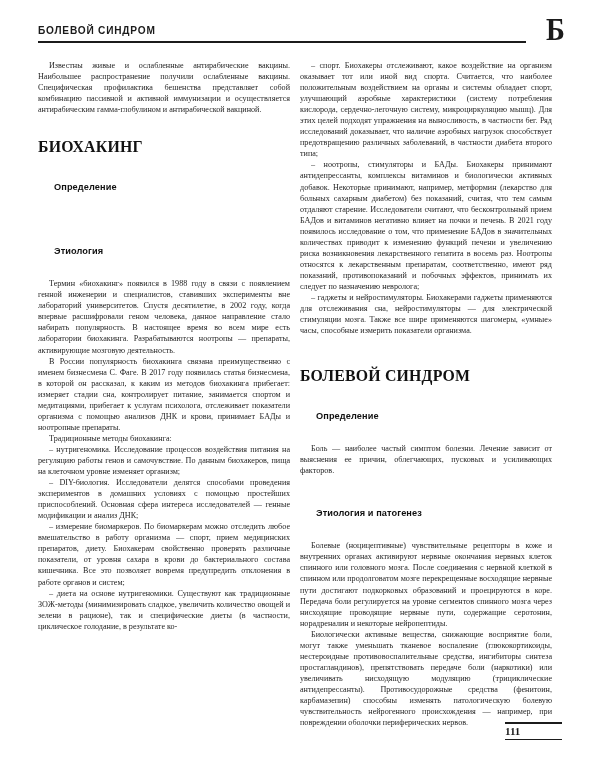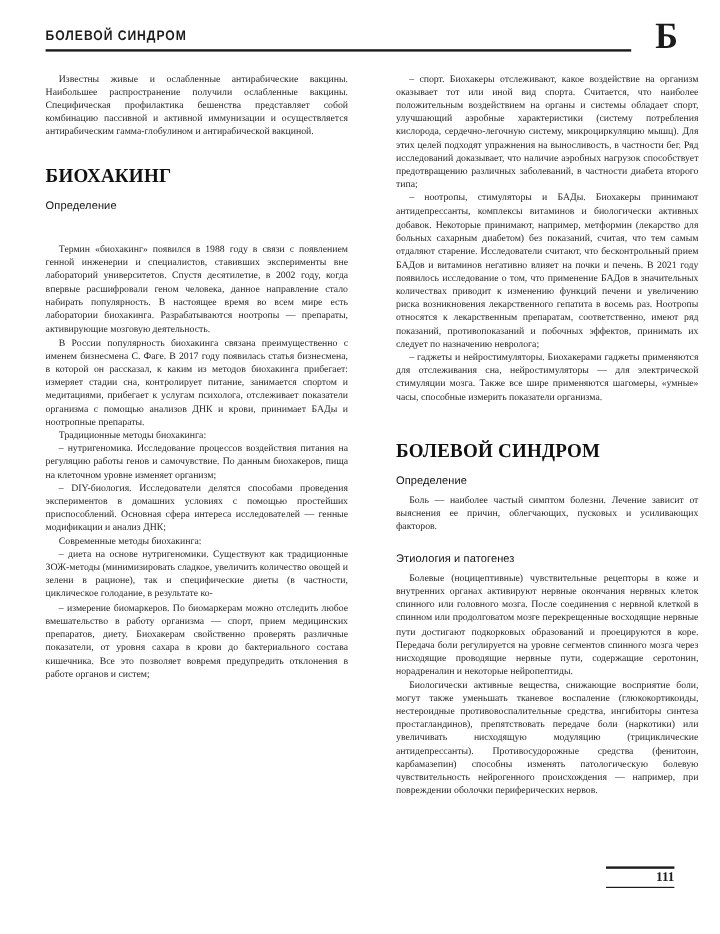--- a/index.html
+++ b/index.html
@@ -68,21 +68,21 @@
   }
 
   
   .columns {
     position: absolute;
     left: 38px;
     top: 60px;
     width: 526px;
     height: 660px;
     display: flex;
-    gap: 40px;
+    gap: 10px;
   }
   .col {
     width: 252px;
     flex: 0 0 252px;
   }
 
   p.body {
     margin: 0;
     font-size: 8.15px;
     line-height: 11.05px;
@@ -105,43 +105,43 @@
     font-weight: bold;
     font-size: 16.5px;
     line-height: 19px;
     letter-spacing: 0.2px;
     color: #111111;
     text-transform: uppercase;
     transform: scaleX(0.96);
     transform-origin: left center;
   }
   h3.sub-title {
-    margin: 0;
+    margin: 16px;
     padding: 0;
     font-family: "Liberation Sans", "DejaVu Sans", sans-serif;
-    font-weight: normal;
+    font-weight: bold;
     font-size: 9.2px;
     line-height: 12px;
     color: #111111;
     letter-spacing: 0.1px;
   }
 
   .gap-sm { height: 5px; }
   .gap-md { height: 9px; }
   .gap-lg { height: 15px; }
   .gap-xl { height: 22px; }
   .gap-xxl { height: 30px; }
 
   
   .folio {
     position: absolute;
     left: 505px;
     top: 722px;
     width: 57px;
-    text-align: right;
+    text-align: left;
   }
   .folio-rule-top,
   .folio-rule-bottom {
     width: 100%;
     height: 1.6px;
     background: #1b1b1b;
   }
   .folio-number {
     font-family: "Liberation Serif", "DejaVu Serif", serif;
     font-weight: bold;
@@ -173,40 +173,40 @@
 
       <div class="gap-md"></div>
 
       <h3 class="sub-title">Определение</h3>
 
       <div class="gap-sm"></div>
 
 
       <div class="gap-lg"></div>
 
+      <h3 class="sub-title">Этиология</h3>
 
       <div class="gap-sm"></div>
 
       <p class="body">Термин «биохакинг» появился в 1988 году в связи с появлением генной инженерии и специалистов, ставивших эксперименты вне лабораторий университетов. Спустя десятилетие, в 2002 году, когда впервые расшифровали геном человека, данное направление стало набирать популярность. В настоящее время во всем мире есть лаборатории биохакинга. Разрабатываются ноотропы — препараты, активирующие мозговую деятельность.</p>
 
       <p class="body">В России популярность биохакинга связана преимущественно с именем бизнесмена С. Фаге. В 2017 году появилась статья бизнесмена, в которой он рассказал, к каким из методов биохакинга прибегает: измеряет стадии сна, контролирует питание, занимается спортом и медитациями, прибегает к услугам психолога, отслеживает показатели организма с помощью анализов ДНК и крови, принимает БАДы и ноотропные препараты.</p>
 
       <p class="body">Традиционные методы биохакинга:</p>
 
       <p class="body dash">– нутригеномика. Исследование процессов воздействия питания на регуляцию работы генов и самочувствие. По данным биохакеров, пища на клеточном уровне изменяет организм;</p>
 
       <p class="body dash">– DIY-биология. Исследователи делятся способами проведения экспериментов в домашних условиях с помощью простейших приспособлений. Основная сфера интереса исследователей — генные модификации и анализ ДНК;</p>
 
 
 
-      <p class="body">Современные методы биохакинга:</p>
+
+      <p class="body dash">– измерение биомаркеров. По биомаркерам можно отследить любое вмешательство в работу организма — спорт, прием медицинских препаратов, диету. Биохакерам свойственно проверять различные показатели, от уровня сахара в крови до бактериального состава кишечника. Все это позволяет вовремя предупредить отклонения в работе органов и систем;</p>
 
       <p class="body dash">– диета на основе нутригеномики. Существуют как традиционные ЗОЖ-методы (минимизировать сладкое, увеличить количество овощей и зелени в рационе), так и специфические диеты (в частности, циклическое голодание, в результате ко-</p>
-
-      <p class="body dash">– измерение биомаркеров. По биомаркерам можно отследить любое вмешательство в работу организма — спорт, прием медицинских препаратов, диету. Биохакерам свойственно проверять различные показатели, от уровня сахара в крови до бактериального состава кишечника. Все это позволяет вовремя предупредить отклонения в работе органов и систем;</p>
 
     </div>
 
     <div class="col">
 
 
       <p class="body dash">– спорт. Биохакеры отслеживают, какое воздействие на организм оказывает тот или иной вид спорта. Считается, что наиболее положительным воздействием на органы и системы обладает спорт, улучшающий аэробные характеристики (систему потребления кислорода, сердечно-легочную систему, микроциркуляцию мышц). Для этих целей подходят упражнения на выносливость, в частности бег. Ряд исследований доказывает, что наличие аэробных нагрузок способствует предотвращению различных заболеваний, в частности диабета второго типа;</p>
 
       <p class="body dash">– ноотропы, стимуляторы и БАДы. Биохакеры принимают антидепрессанты, комплексы витаминов и биологически активных добавок. Некоторые принимают, например, метформин (лекарство для больных сахарным диабетом) без показаний, считая, что тем самым отдаляют старение. Исследователи считают, что бесконтрольный прием БАДов и витаминов негативно влияет на почки и печень. В 2021 году появилось исследование о том, что применение БАДов в значительных количествах приводит к изменению функций печени и увеличению риска возникновения лекарственного гепатита в восемь раз. Ноотропы относятся к лекарственным препаратам, соответственно, имеют ряд показаний, противопоказаний и побочных эффектов, принимать их следует по назначению невролога;</p>
 

